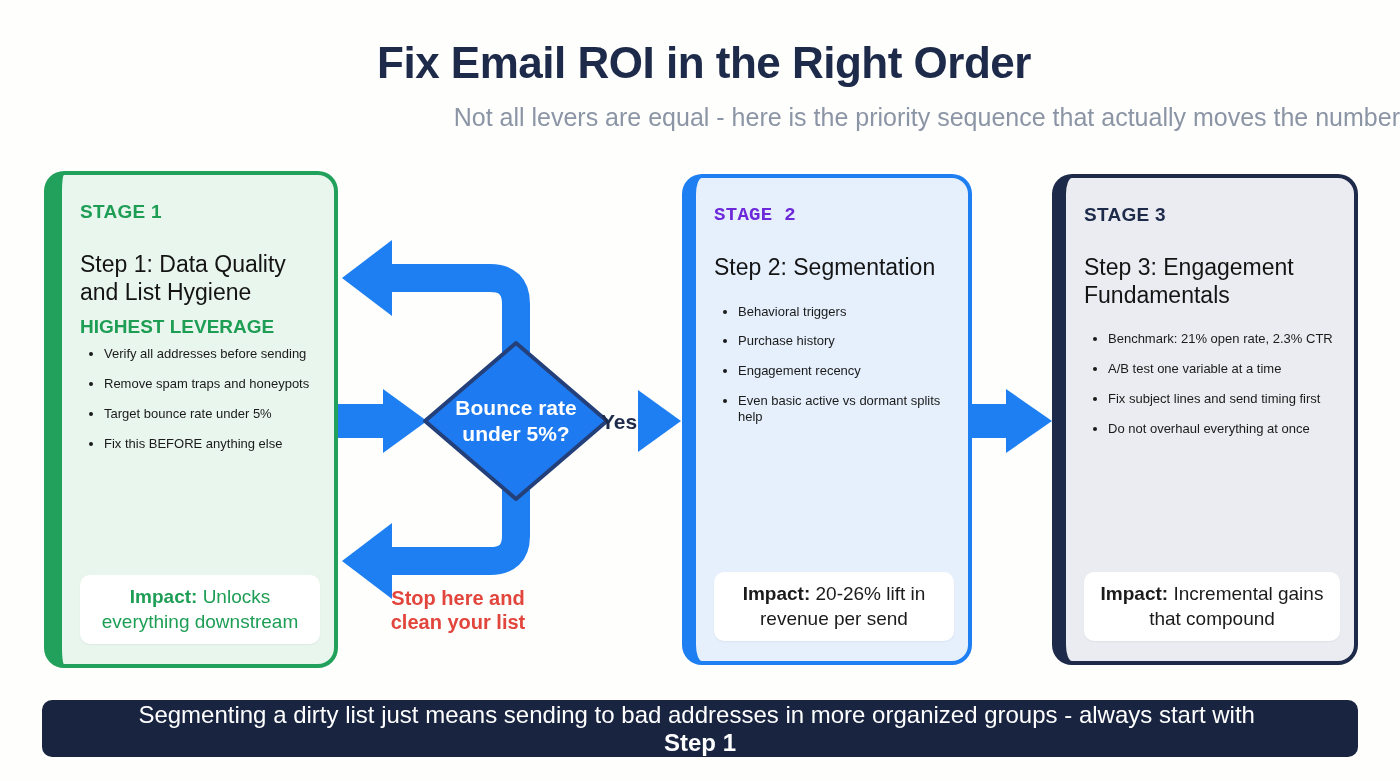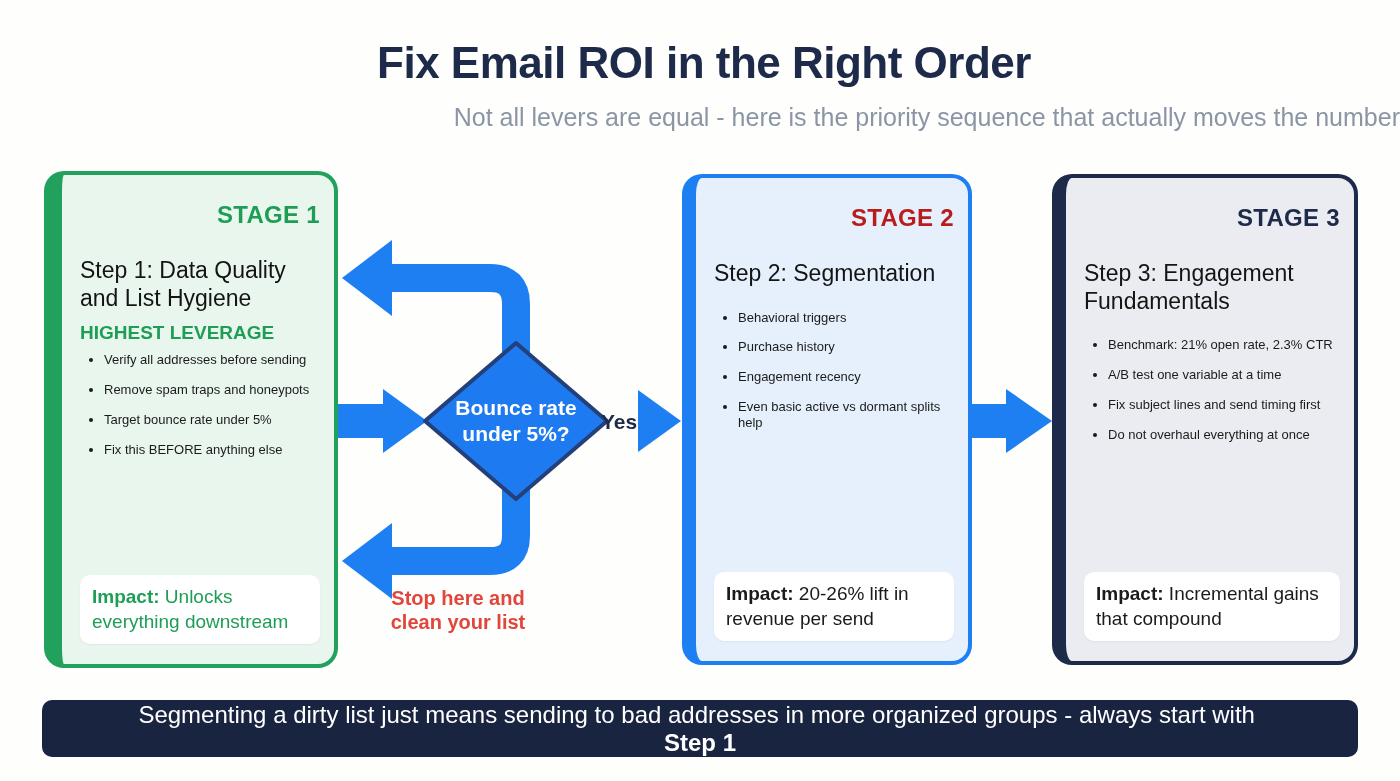--- a/index.html
+++ b/index.html
@@ -18,33 +18,34 @@
     font-size:25px;color:#8b95a5;
   }
   .card{position:absolute;border-radius:20px;box-sizing:border-box;}
   .card-1{left:44px;top:171px;width:294px;height:497px;background:#e9f6ee;
     border:4px solid #21a15c;border-left:18px solid #21a15c;}
   .card-2{left:682px;top:174px;width:290px;height:491px;background:#e5f0fc;
     border:4px solid #1d7ff2;border-left:14px solid #1d7ff2;}
   .card-3{left:1052px;top:174px;width:306px;height:491px;background:#ebecf1;
     border:4px solid #1e2a4a;border-left:14px solid #1e2a4a;}
   .card-inner{position:relative;height:100%;box-sizing:border-box;padding:20px 14px 20px 18px;}
-  .stage-label{font-size:24px;font-weight:bold;letter-spacing:0.3px;margin-top:6px;text-align:right;}
+  .stage-label{font-size:19px;font-weight:bold;letter-spacing:0.3px;margin-top:6px;}
   .card-1 .stage-label{color:#1e9e55;}
-  .card-2 .stage-label{color:#b91c1c;}
+  .card-2 .stage-label{color:#6d28d9;font-family:Liberation Mono, monospace;}
   .card-3 .stage-label{color:#1e2a4a;}
   .card-title{font-size:23px;font-weight:normal;color:#141414;line-height:1.2;margin-top:28px;}
   .leverage-tag{font-size:19px;font-weight:bold;color:#1e9e55;margin-top:10px;}
   .card ul{margin:8px 0 0;padding-left:24px;font-size:13px;line-height:1.22;color:#1b1b1b;}
   .card-2 ul,.card-3 ul{margin-top:22px;}
   .card li{margin-bottom:14px;}
   .impact{
     position:absolute;left:18px;right:14px;bottom:20px;background:#ffffff;
     border-radius:10px;padding:10px 12px;font-size:19px;line-height:1.28;
     box-shadow:0 1px 2px rgba(0,0,0,0.05);
+    text-align:center;
   }
   .impact b{font-weight:bold;}
   .impact-1{color:#1e9e55;}
   .impact-1 b{color:#1e9e55;}
   .impact-2,.impact-3{color:#1b1b1b;}
   .flow-svg{position:absolute;left:330px;top:230px;width:360px;height:420px;}
   .arrow23-svg{position:absolute;left:968px;top:384px;width:88px;height:74px;}
   .stop-text{
     position:absolute;left:368px;top:586px;width:180px;text-align:center;
     font-size:20px;font-weight:bold;color:#e2453c;line-height:1.22;

